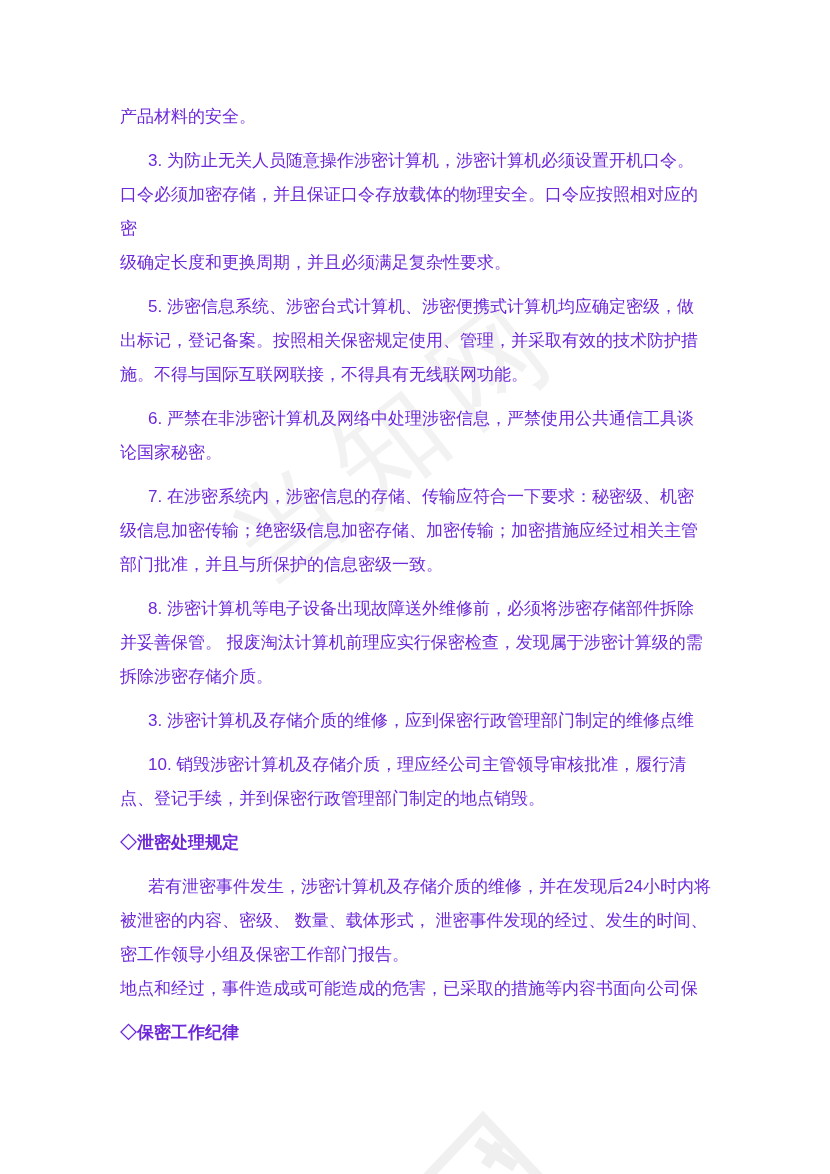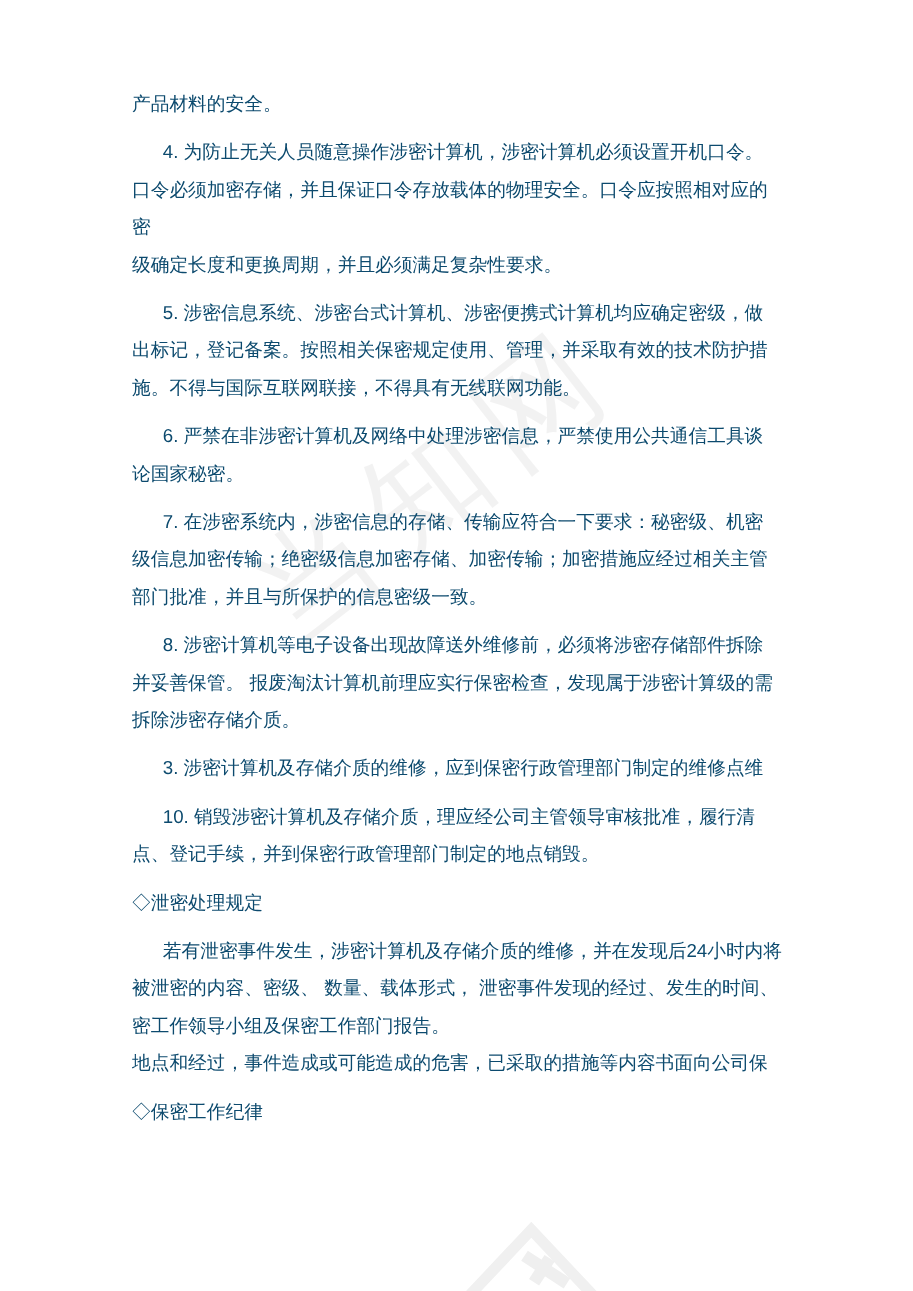--- a/index.html
+++ b/index.html
@@ -11,40 +11,40 @@
     position: relative;
     width: 830px;
     height: 1174px;
     background: #ffffff;
     overflow: hidden;
     font-family: "Liberation Sans", sans-serif;
   }
   .doc-body {
     position: absolute;
     left: 120px;
-    top: 78px;
+    top: 100px;
     width: 594px;
-    color: #0c4a6e;
+    color: #6d28d9;
     font-size: 17px;
     line-height: 34px;
     font-weight: 500;
     z-index: 2;
   }
   .para {
     margin: 0 0 10px 0;
   }
   .line {
     white-space: pre-wrap;
     min-height: 34px;
   }
   .first-indent {
     text-indent: 28px;
   }
   .heading .line {
-    font-weight: 400;
+    font-weight: 700;
   }
   .watermark-diagonal {
     position: absolute;
     left: 395px;
     top: 440px;
     transform: translate(-50%, -50%) rotate(-38deg);
     font-size: 110px;
     letter-spacing: 18px;
     color: rgba(0, 0, 0, 0.05);
     white-space: nowrap;
@@ -65,21 +65,21 @@
 
 <div class="page">
 
   <div class="watermark-diagonal">当知网</div>
 
   <div class="doc-body">
       <div class="para body">
         <div class="line">产品材料的安全。</div>
       </div>
       <div class="para body">
-        <div class="line first-indent">4. 为防止无关人员随意操作涉密计算机，涉密计算机必须设置开机口令。</div>
+        <div class="line first-indent">3. 为防止无关人员随意操作涉密计算机，涉密计算机必须设置开机口令。</div>
         <div class="line">口令必须加密存储，并且保证口令存放载体的物理安全。口令应按照相对应的</div>
         <div class="line">密</div>
         <div class="line">级确定长度和更换周期，并且必须满足复杂性要求。</div>
       </div>
       <div class="para body">
         <div class="line first-indent">5. 涉密信息系统、涉密台式计算机、涉密便携式计算机均应确定密级，做</div>
         <div class="line">出标记，登记备案。按照相关保密规定使用、管理，并采取有效的技术防护措</div>
         <div class="line">施。不得与国际互联网联接，不得具有无线联网功能。</div>
       </div>
       <div class="para body">

